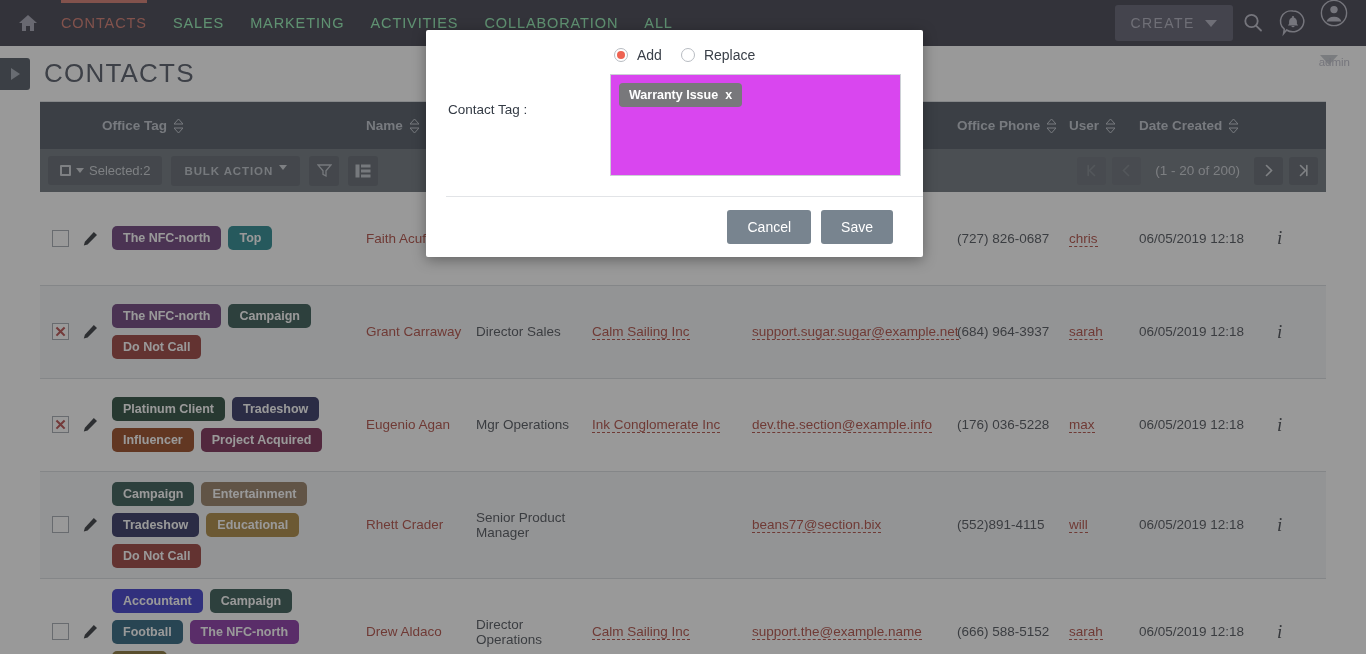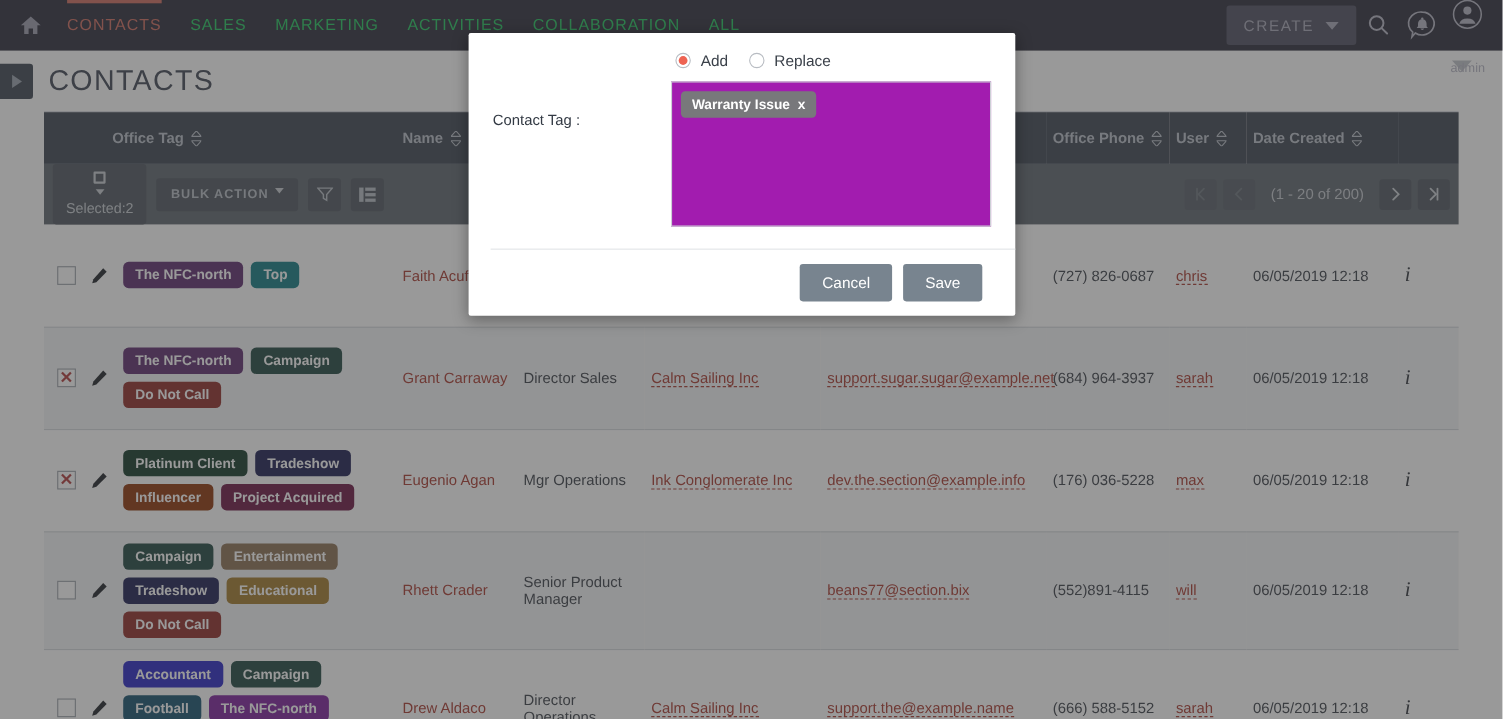--- a/index.html
+++ b/index.html
@@ -25,21 +25,21 @@
     z-index: 5;
   }
   .home-icon {
     width: 40px; margin-left: 8px;
     display: flex; align-items: center; justify-content: center;
     cursor: pointer;
   }
   .home-icon svg { display:block; }
   .nav-items { display: flex; align-items: center; height: 46px; }
   .nav-item {
-    color: #22c55e;
+    color: #86efac;
     font-size: 14.5px;
     letter-spacing: 0.9px;
     padding: 0 13px;
     line-height: 46px;
     height: 46px;
     cursor: pointer;
     white-space: nowrap;
     position: relative;
   }
   .nav-item.active { color: #cf6b5e; }
@@ -153,21 +153,20 @@
   }
   .toolbar-inner { display: flex; align-items: center; gap: 9px; }
   .sel-chip {
     background: #4e555e;
     color: #c6cbd1;
     font-size: 13px;
     padding: 7px 12px;
     border-radius: 3px;
     display: flex; align-items: center; gap: 5px;
     cursor: pointer;
-    flex-direction: column;
   }
   .chk-sq {
     width: 11px; height: 11px;
     border: 2px solid #c6cbd1;
     border-radius: 1px;
     display: inline-block;
   }
   .mini-caret {
     width: 0; height: 0;
     border-left: 4px solid transparent;
@@ -293,23 +292,23 @@
     display: flex; align-items: center; justify-content: center;
     cursor: pointer; flex: none;
   }
   .radio.on::after {
     content: ""; width: 8px; height: 8px;
     border-radius: 50%; background: #ee6352;
   }
   .radio-lbl { font-size: 14px; color: #3a4049; cursor: pointer; margin-right: 10px; }
   .tag-box {
     border: 1px solid #ccd0d5;
-    height: 132px;
+    height: 102px;
     padding: 8px;
-    background: #a21caf;
+    background: #d946ef;
     cursor: text;
   }
   .chip {
     display: inline-flex; align-items: center; gap: 7px;
     background: #78787b;
     color: #fff;
     font-size: 12.5px;
     font-weight: bold;
     padding: 5px 10px;
     border-radius: 4px;

